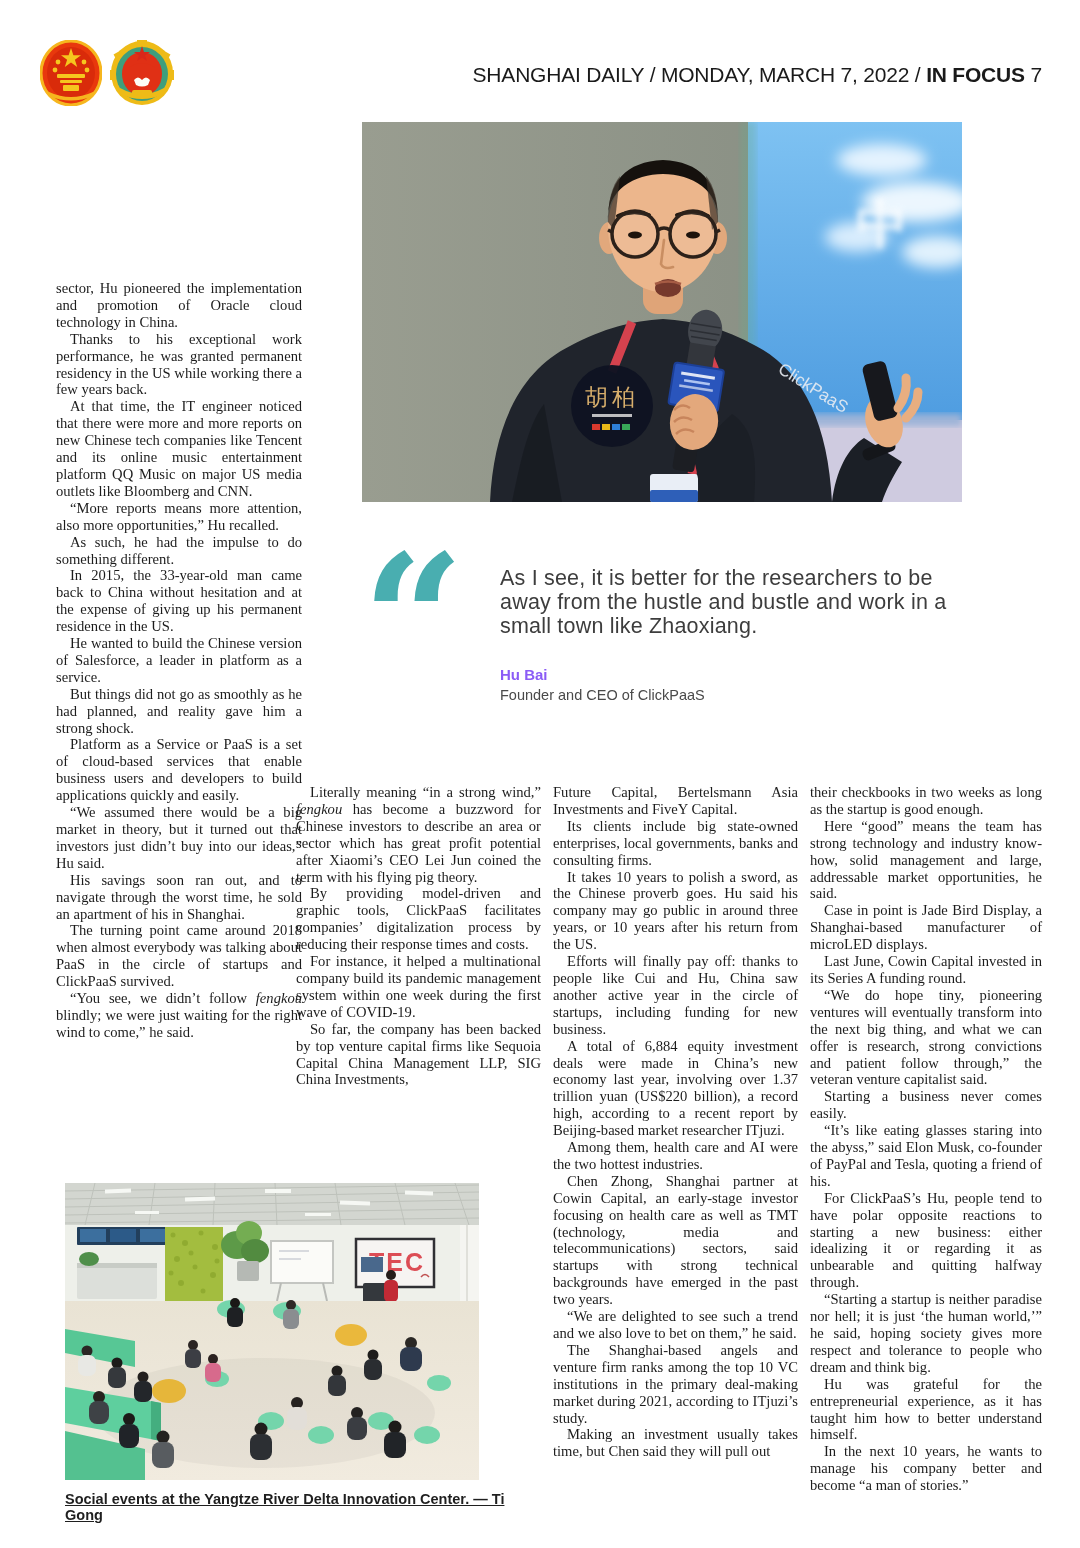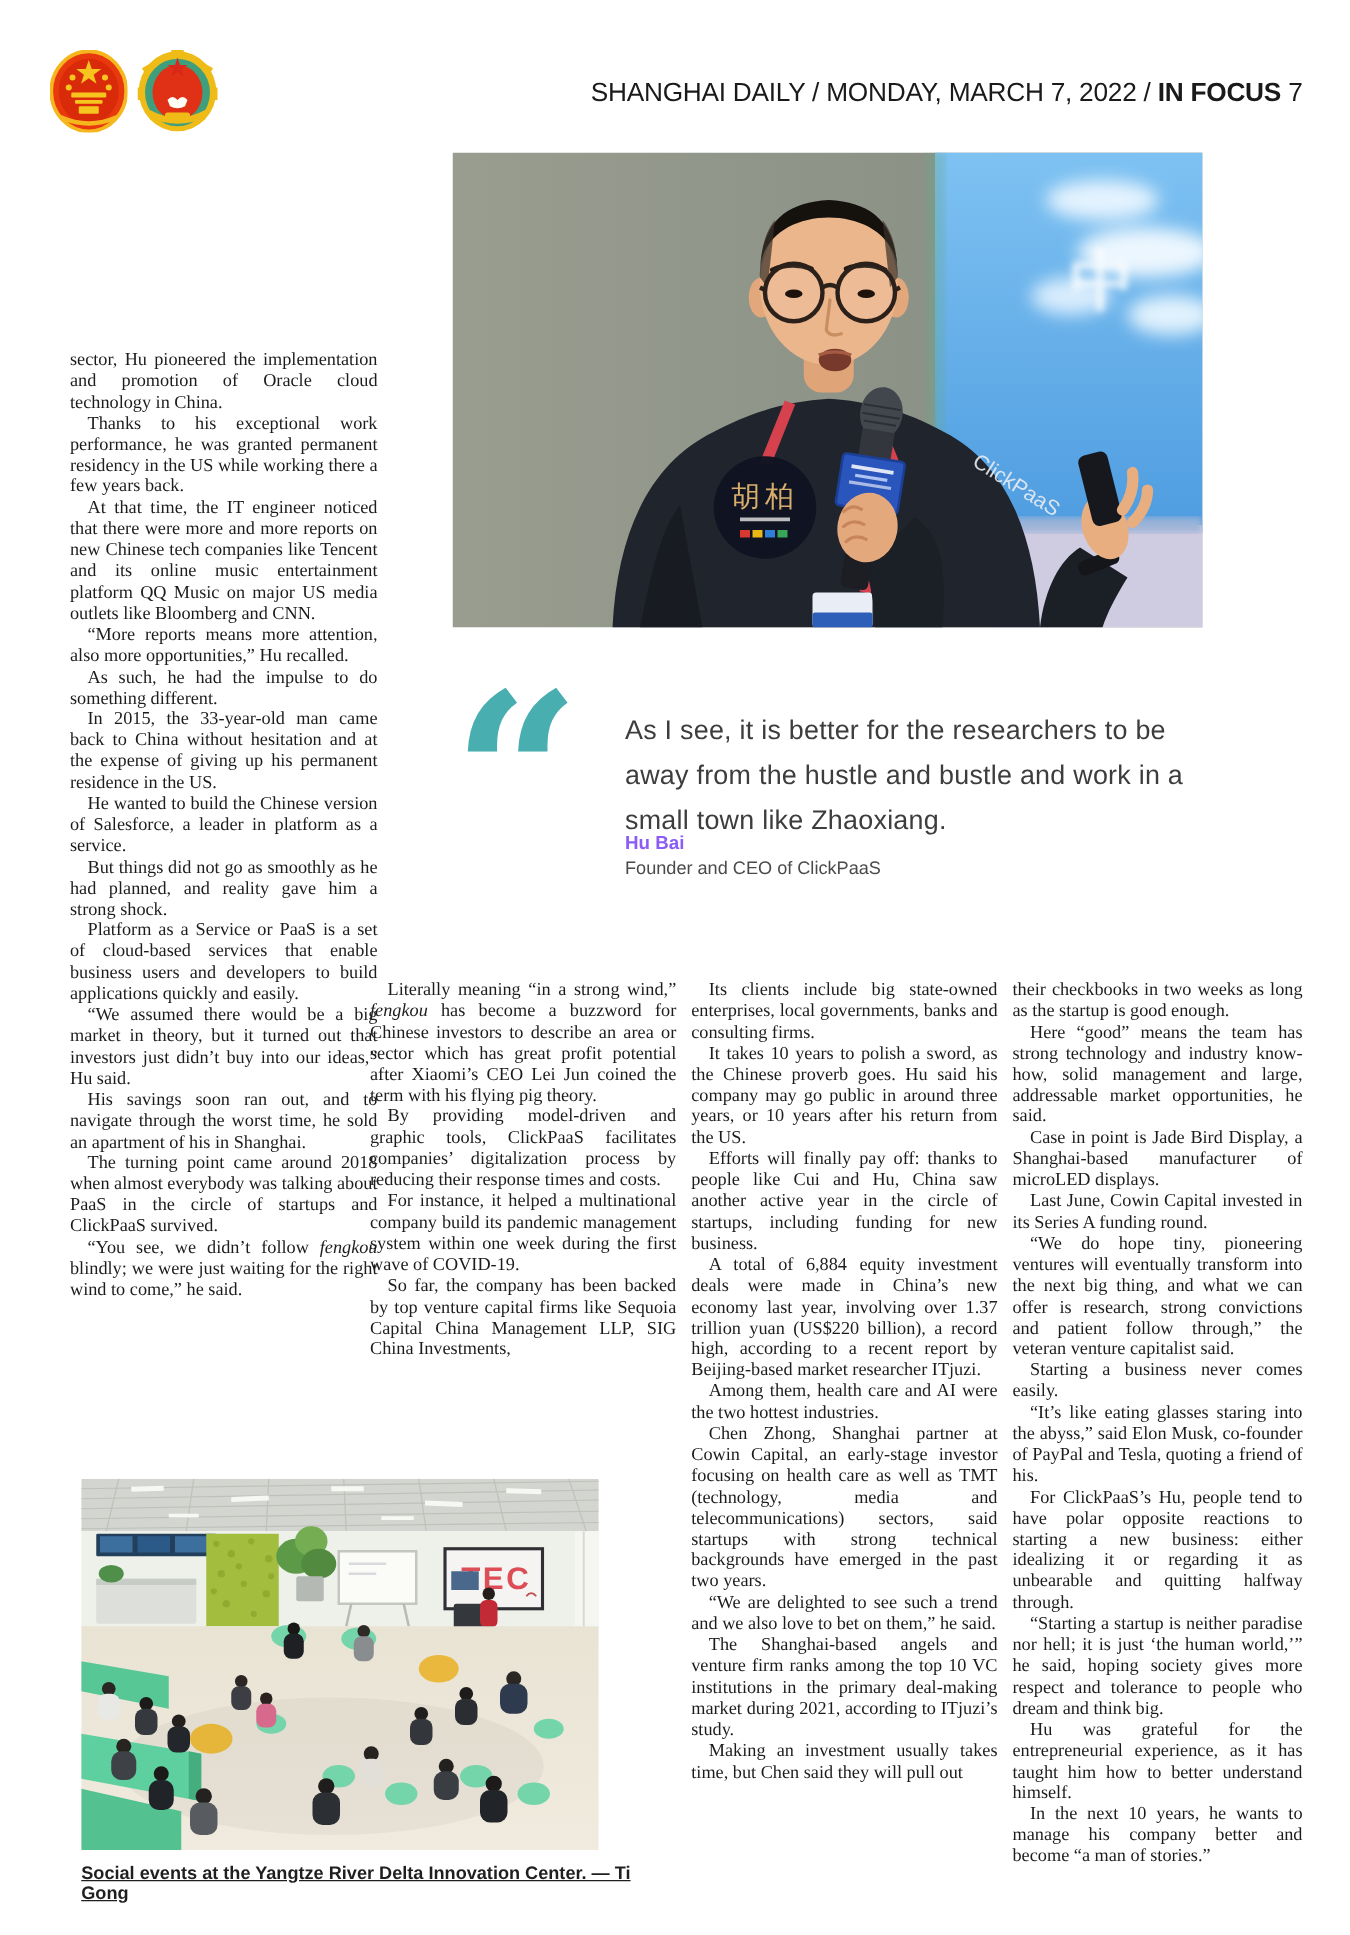--- a/index.html
+++ b/index.html
@@ -15,21 +15,21 @@
   .emblem.national{left:40px;}
   .emblem.cppcc{left:110px;}
 
   
   .photo-main{position:absolute;left:362px;top:122px;width:600px;height:380px;}
   .photo-main svg{display:block;width:100%;height:100%;}
 
   
   .quote-mark{position:absolute;left:362px;top:538px;width:120px;height:140px;
               font-family:"DejaVu Serif",serif;font-size:178px;line-height:0.92;font-weight:bold;}
-  .quote-text{position:absolute;left:500px;top:566px;width:480px;font-size:21.5px;line-height:36px;
+  .quote-text{position:absolute;left:500px;top:566px;width:480px;font-size:21.5px;line-height:24px;
               font-weight:400;color:#3d3d3d;letter-spacing:0.2px;}
   .quote-name{position:absolute;left:500px;top:666px;font-size:15px;font-weight:bold;color:#8b5cf6;}
   .quote-title{position:absolute;left:500px;top:687px;font-size:14.5px;color:#4a4a4a;}
 
   
   .col{position:absolute;font-family:"Liberation Serif",serif;font-size:14.6px;line-height:16.9px;
        text-align:justify;color:#1c1c1c;}
   .col p{margin:0;text-indent:14px;}
   .col p.flush{text-indent:0;}
   #col-1{left:56px;top:280px;width:246px;}
@@ -208,20 +208,21 @@
       <p>The turning point came around 2018 when almost everybody was talking about PaaS in the circle of startups and ClickPaaS survived.</p>
       <p>“You see, we didn’t follow <i>fengkou</i> blindly; we were just waiting for the right wind to come,” he said.</p>
     </div>
   <div class="col" id="col-2">
       <p>Literally meaning “in a strong wind,” <i>fengkou</i> has become a buzzword for Chinese investors to describe an area or sector which has great profit potential after Xiaomi’s CEO Lei Jun coined the term with his flying pig theory.</p>
       <p>By providing model-driven and graphic tools, ClickPaaS facilitates companies’ digitalization process by reducing their response times and costs.</p>
       <p>For instance, it helped a multinational company build its pandemic management system within one week during the first wave of COVID-19.</p>
       <p>So far, the company has been backed by top venture capital firms like Sequoia Capital China Management LLP, SIG China Investments,</p>
     </div>
   <div class="col" id="col-3">
+      <p class="flush">Future Capital, Bertelsmann Asia Investments and FiveY Capital.</p>
       <p>Its clients include big state-owned enterprises, local governments, banks and consulting firms.</p>
       <p>It takes 10 years to polish a sword, as the Chinese proverb goes. Hu said his company may go public in around three years, or 10 years after his return from the US.</p>
       <p>Efforts will finally pay off: thanks to people like Cui and Hu, China saw another active year in the circle of startups, including funding for new business.</p>
       <p>A total of 6,884 equity investment deals were made in China’s new economy last year, involving over 1.37 trillion yuan (US$220 billion), a record high, according to a recent report by Beijing-based market researcher ITjuzi.</p>
       <p>Among them, health care and AI were the two hottest industries.</p>
       <p>Chen Zhong, Shanghai partner at Cowin Capital, an early-stage investor focusing on health care as well as TMT (technology, media and telecommunications) sectors, said startups with strong technical backgrounds have emerged in the past two years.</p>
       <p>“We are delighted to see such a trend and we also love to bet on them,” he said.</p>
       <p>The Shanghai-based angels and venture firm ranks among the top 10 VC institutions in the primary deal-making market during 2021, according to ITjuzi’s study.</p>
       <p>Making an investment usually takes time, but Chen said they will pull out</p>
     </div>

